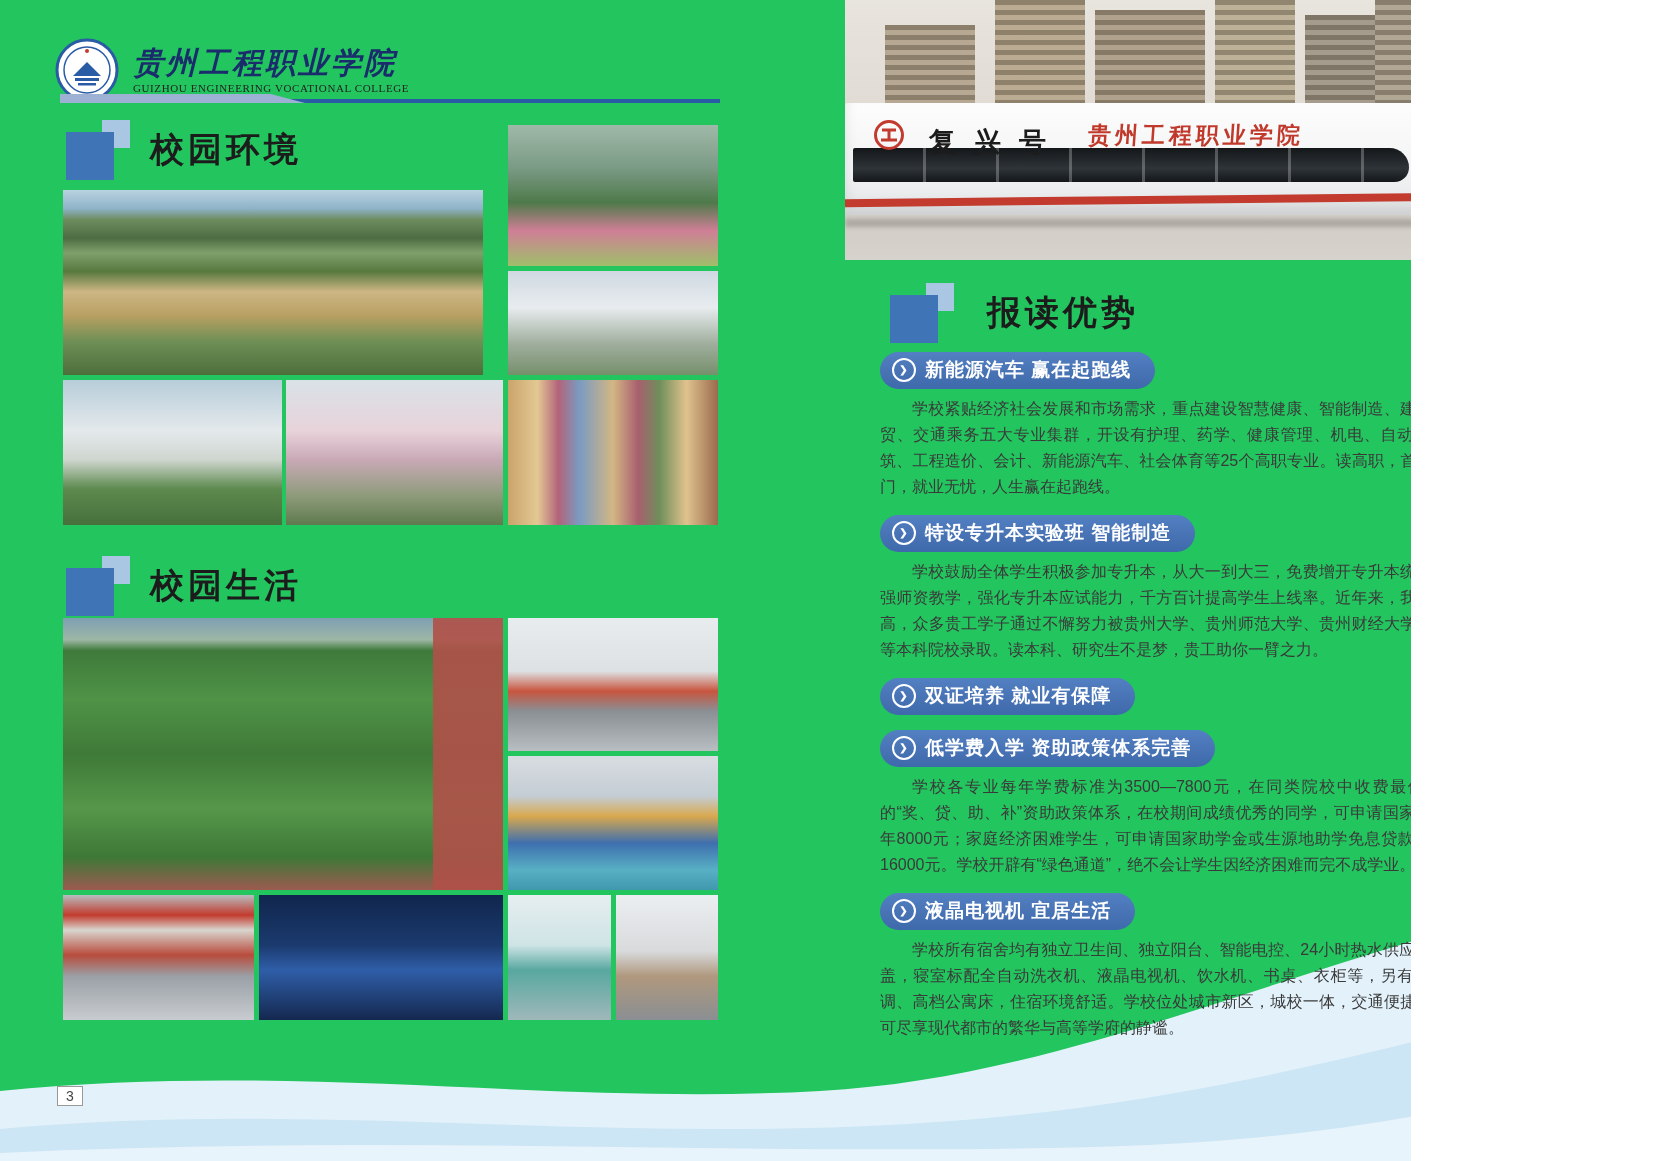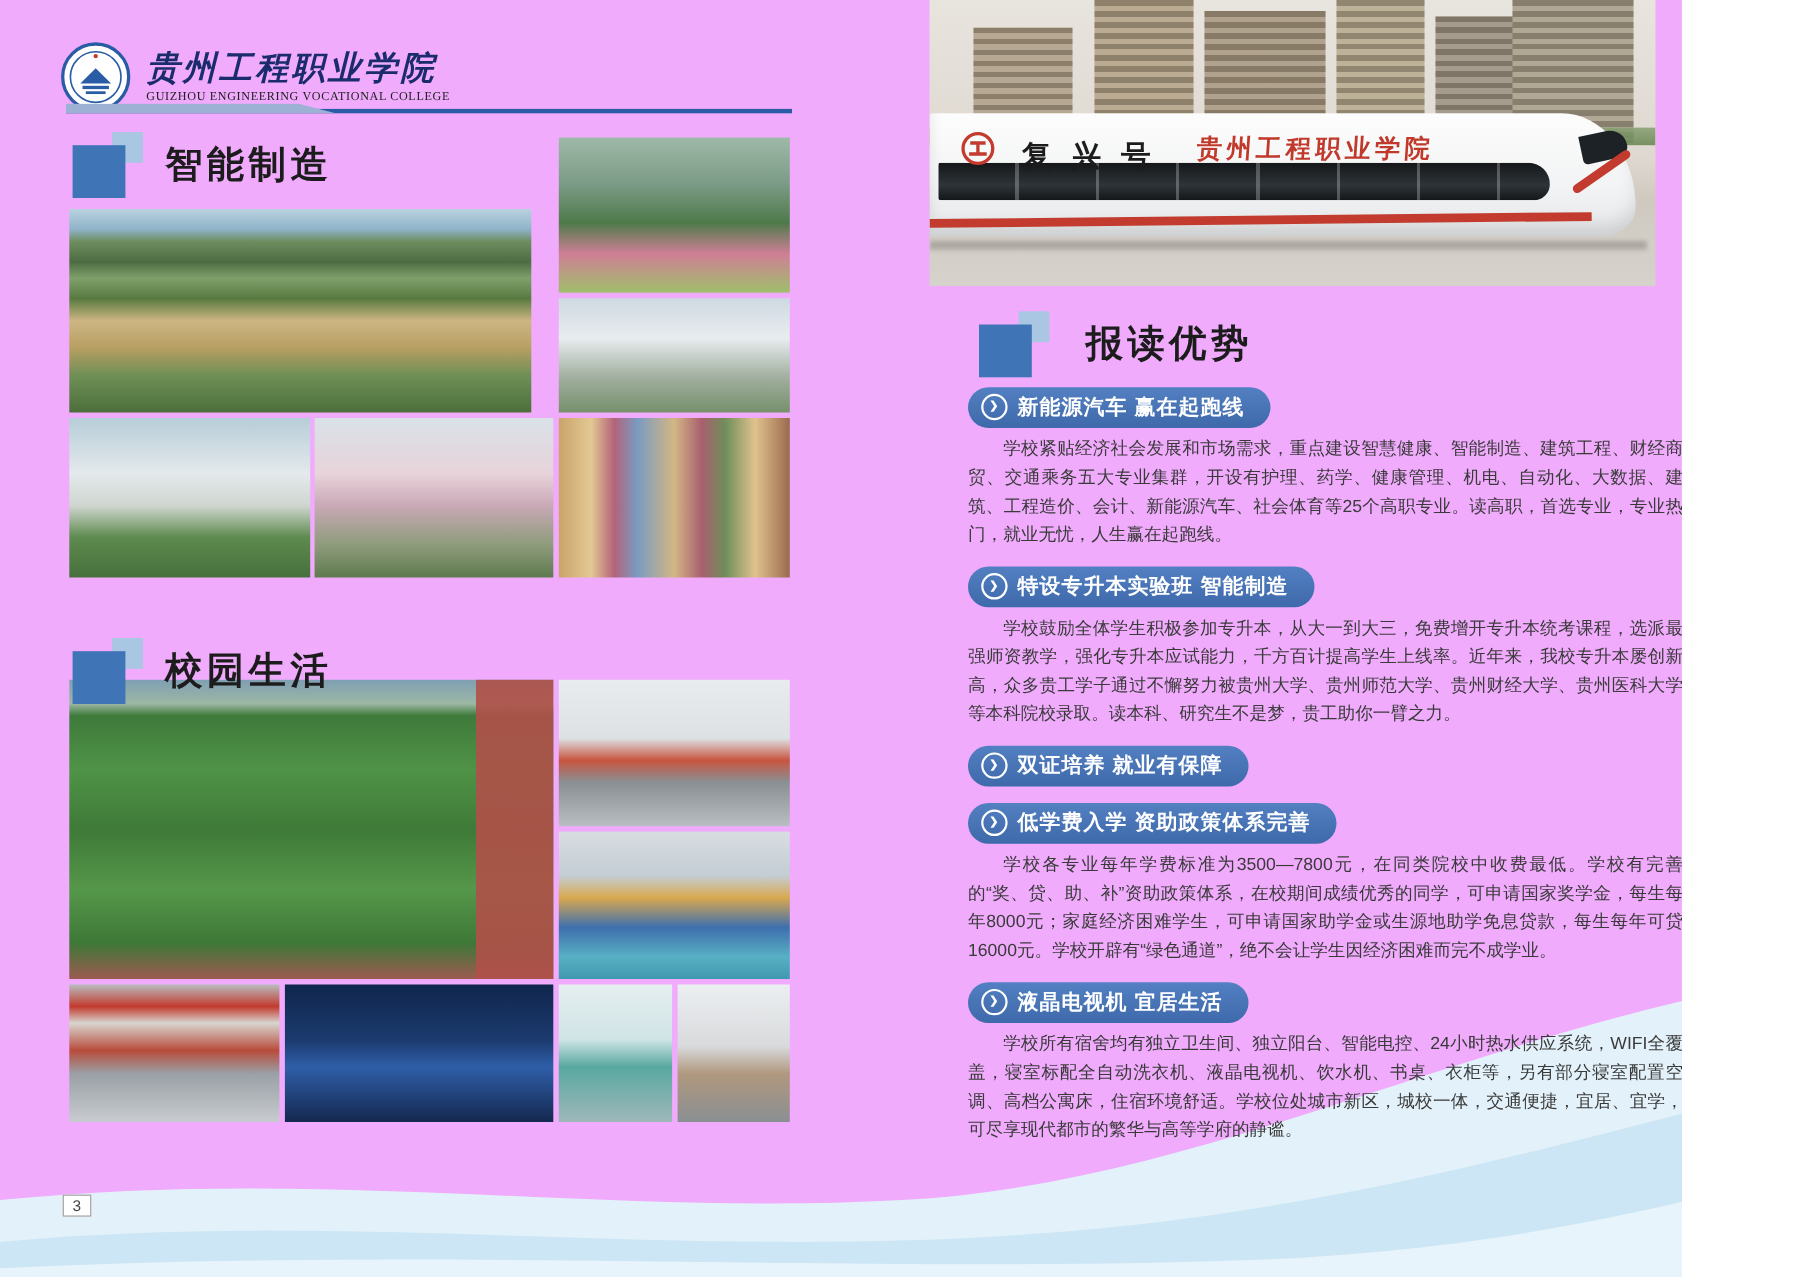--- a/index.html
+++ b/index.html
@@ -1,16 +1,16 @@
 <!DOCTYPE html>
 <html><head>
 <meta charset="utf-8">
 <style>
   html,body{margin:0;padding:0;background:#fff;}
-  #canvas{position:relative;width:1529px;height:1161px;background:#f0abfc;overflow:hidden;
+  #canvas{position:relative;width:1411px;height:1161px;background:#22c55e;overflow:hidden;
           font-family:"Liberation Sans",sans-serif;}
   
   .waves{position:absolute;left:0;top:761px;width:1653px;height:400px;}
   
   .logo-row{position:absolute;left:55px;top:38px;display:flex;align-items:center;gap:14px;}
   .logo-cn{font-family:"DejaVu Serif",serif;font-style:italic;font-weight:bold;font-size:30px;
            color:#1a2c6b;letter-spacing:3px;line-height:1.1;}
   .logo-en{font-family:"Liberation Serif",serif;font-size:11px;color:#222;font-weight:normal;
            letter-spacing:.6px;margin-top:3px;}
   .logo-rule{position:absolute;left:60px;top:94px;width:660px;height:9px;}
@@ -104,31 +104,31 @@
   <div class="logo-rule">
     <span class="rule-dark"></span>
       <span class="rule-light"></span>
   </div>
 
   <div class="sec-header" style="left:66px;top:120px;">
     <span class="sq">
         <i class="sq-l"></i>
         <i class="sq-d"></i>
       </span>
-    <span class="sec-title">智能制造</span>
+    <span class="sec-title">校园环境</span>
   </div>
 
   <div class="ph ph-aerial" style="left:63px;top:190px;width:420px;height:185px;" title="campus aerial view with mountains"></div>
   <div class="ph ph-garden" style="left:508px;top:125px;width:210px;height:141px;" title="campus garden and building"></div>
   <div class="ph ph-buildings" style="left:508px;top:271px;width:210px;height:104px;" title="white teaching buildings"></div>
   <div class="ph ph-stadium" style="left:63px;top:380px;width:219px;height:145px;" title="stadium grandstand"></div>
   <div class="ph ph-blossom" style="left:286px;top:380px;width:217px;height:145px;" title="cherry blossoms and building"></div>
   <div class="ph ph-library" style="left:508px;top:380px;width:210px;height:145px;" title="library bookshelves with student"></div>
 
-  <div class="sec-header" style="left:66px;top:580px;">
+  <div class="sec-header" style="left:66px;top:556px;">
     <span class="sq">
         <i class="sq-l"></i>
         <i class="sq-d"></i>
       </span>
     <span class="sec-title">校园生活</span>
   </div>
 
   <div class="ph ph-field" style="left:63px;top:618px;width:440px;height:272px;" title="sports field assembly"></div>
   <div class="ph ph-cafeteria" style="left:508px;top:618px;width:210px;height:133px;" title="student cafeteria"></div>
   <div class="ph ph-gym" style="left:508px;top:756px;width:210px;height:134px;" title="indoor gymnasium event"></div>

